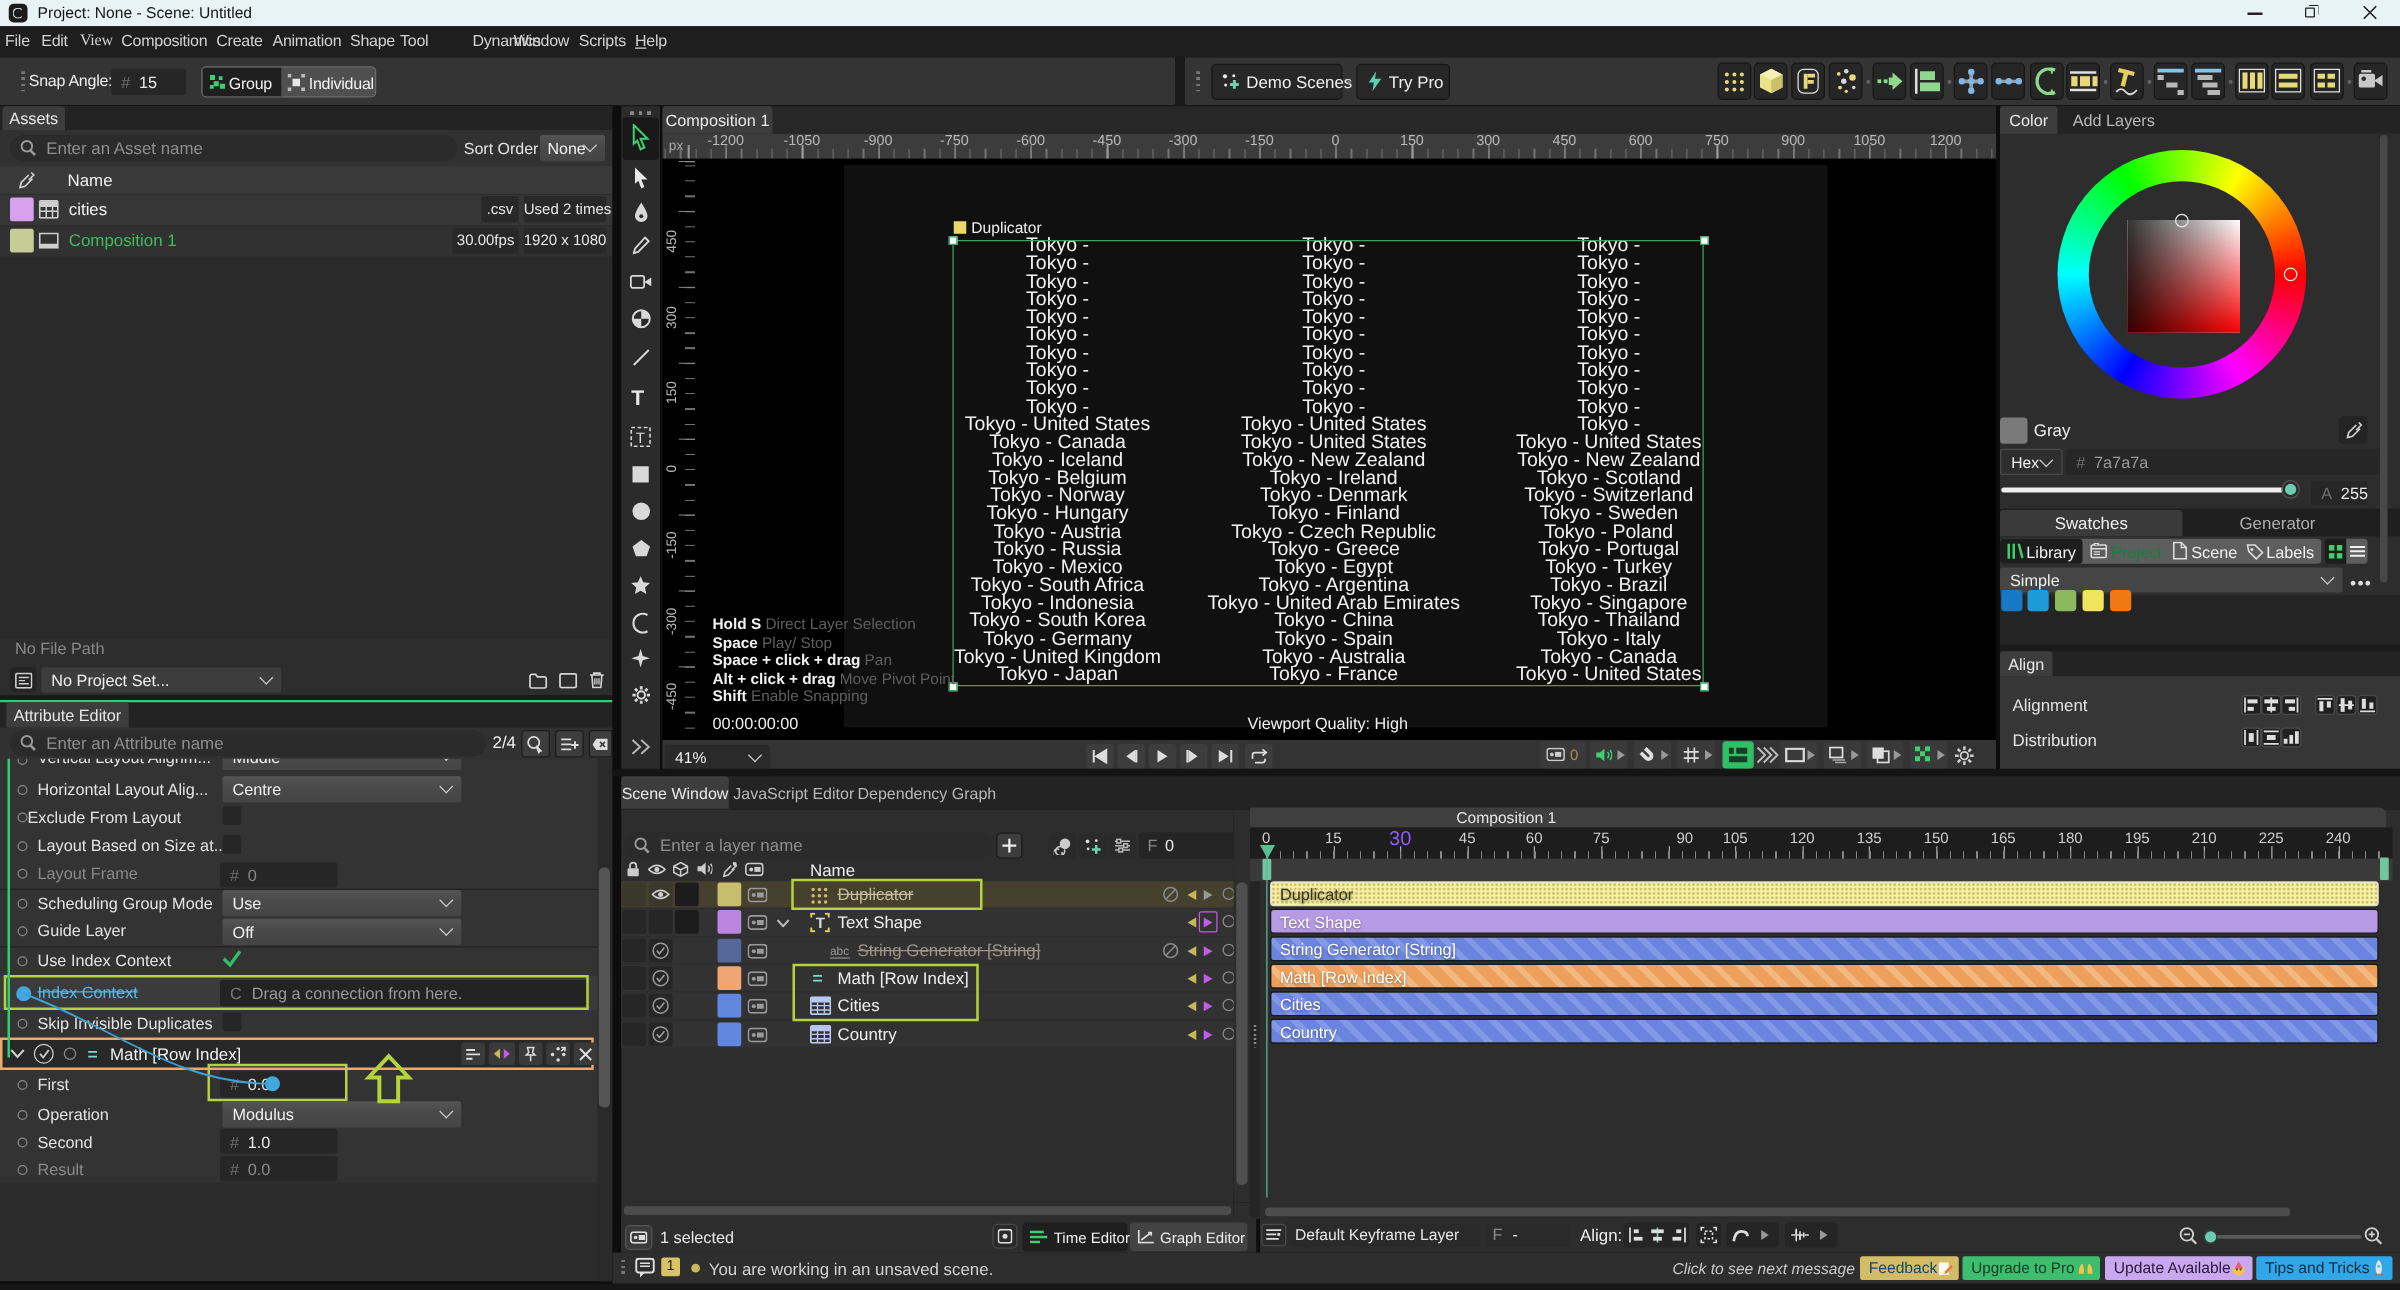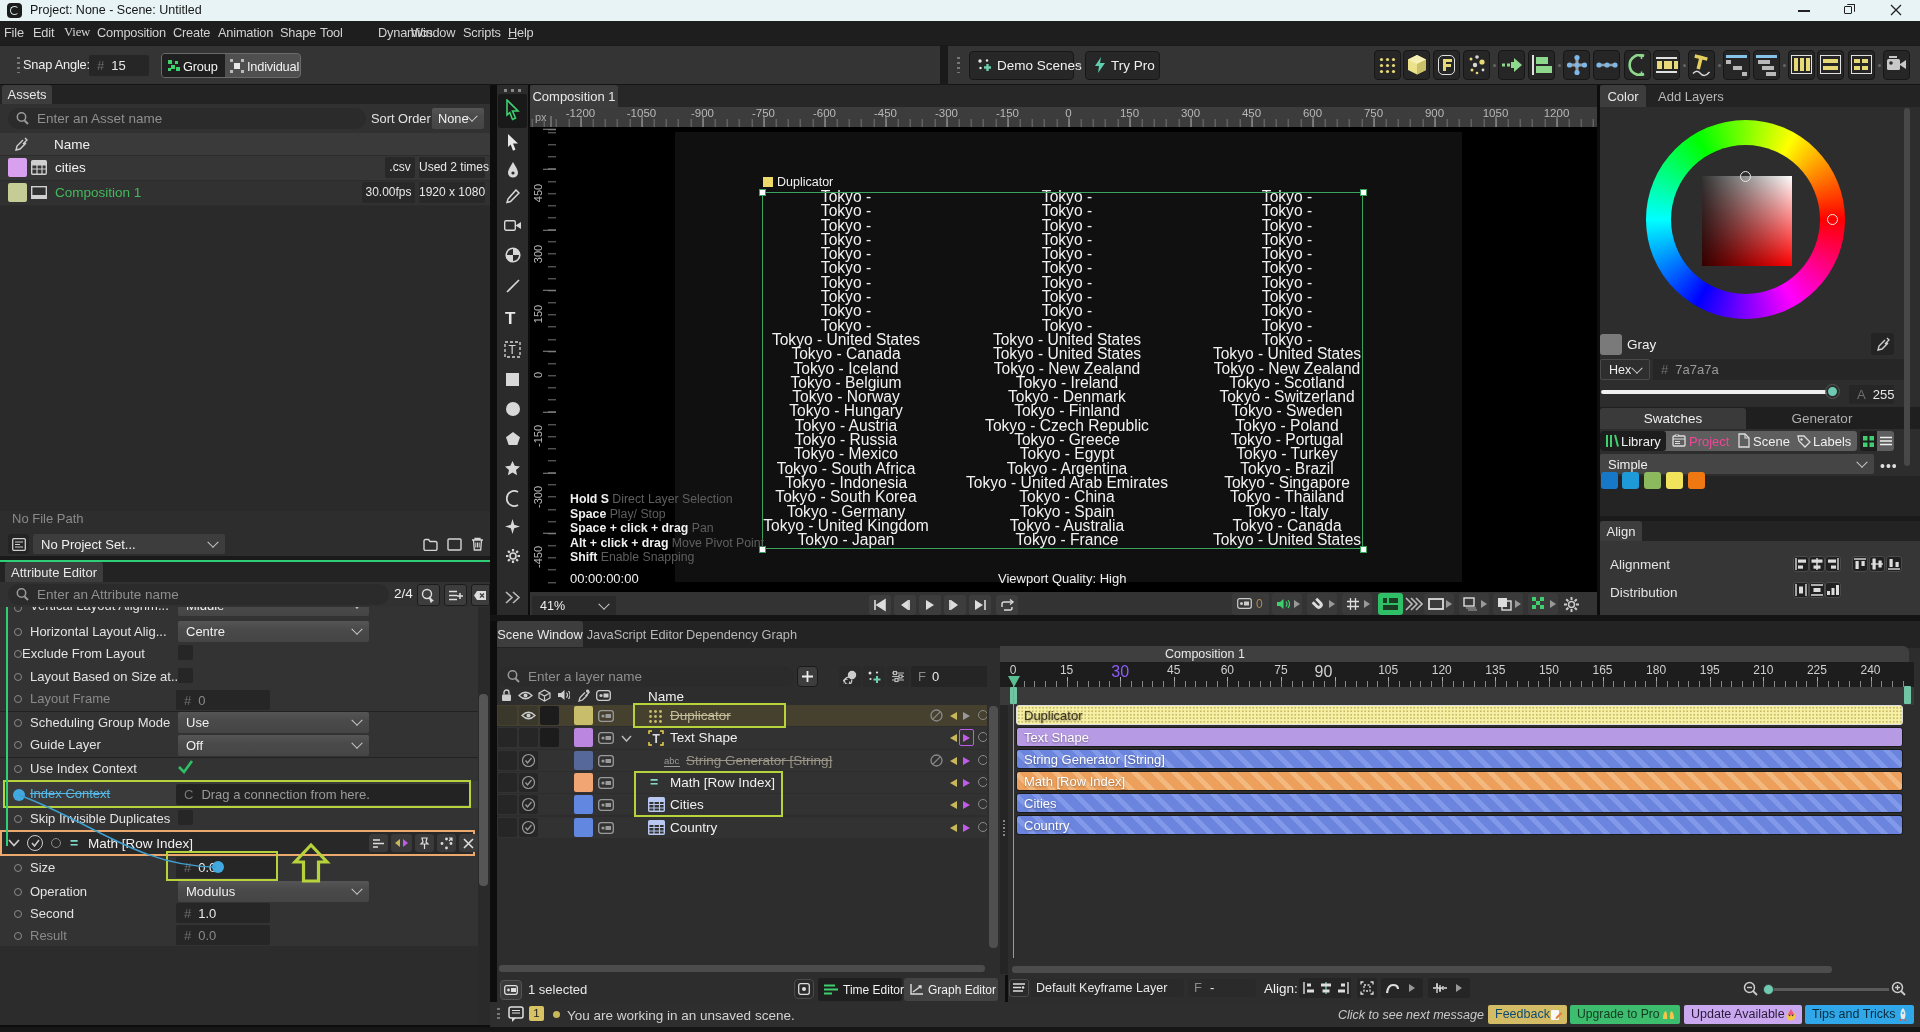--- a/index.html
+++ b/index.html
@@ -397,21 +397,21 @@
           <path d="M9 4 l3 -3 M12 4 v-3 h-3" stroke="#ddd" stroke-width="1.2" fill="none"></path>
         </svg>
       </div>
   <div class="ibtn" style="left:459px;top:834px;width:19px;height:18px;background:#3a3a3a;">
         <svg width="11" height="11">
           <path d="M1 1 L10 10 M10 1 L1 10" stroke="#ddd" stroke-width="1.6"></path>
         </svg>
       </div>
 
   <div class="circ" style="left:14px;top:864px;"></div>
-  <div class="lbl" style="left:30px;top:860px;">Size</div>
+  <div class="lbl" style="left:30px;top:860px;">First</div>
   <div class="inp" style="left:176px;top:857px;width:100px;height:21px;"><span class="h">#</span>0.0</div>
   <div class="a" style="left:212px;top:861px;width:12px;height:12px;background:#42a8e0;border-radius:50%;"></div>
   <div class="a" style="left:166px;top:851px;width:112px;height:30px;border:2.5px solid #b6d33c;"></div>
 
   <div class="circ" style="left:14px;top:888px;"></div>
   <div class="lbl" style="left:30px;top:884px;">Operation</div>
   <div class="dd" style="left:178px;top:881px;width:191px;height:21px;">Modulus</div>
 
   <div class="circ" style="left:14px;top:910px;"></div>
   <div class="lbl" style="left:30px;top:906px;">Second</div>
@@ -696,21 +696,21 @@
   <div class="a" style="left:1600px;top:431px;width:66px;height:20px;background:#1d1d1d;border-radius:3px;"></div>
   <svg class="a" style="left:1605px;top:434px;" width="14" height="14">
         <path d="M2 1 v12 M6 1 v12 M10 1 l3 11.5" stroke="#3fcf6e" stroke-width="2"></path>
       </svg>
   <div class="a" style="left:1621px;top:434px;color:#f0f0f0;font-size:13px;">Library</div>
   <svg class="a" style="left:1672px;top:434px;" width="14" height="14">
         <rect x="1" y="2" width="12" height="10" rx="1" fill="none" stroke="#ddd" stroke-width="1.3"></rect>
         <path d="M1 5 h12 M3.5 2 v-1 h3 v1" stroke="#ddd" stroke-width="1.2"></path>
         <path d="M3 7.5 h5 M3 9.5 h5" stroke="#ddd" stroke-width="1"></path>
       </svg>
-  <div class="a" style="left:1689px;top:434px;color:#ec4899;font-size:13px;">Project</div>
+  <div class="a" style="left:1689px;top:434px;color:#15803d;font-size:13px;">Project</div>
   <svg class="a" style="left:1738px;top:433px;" width="12" height="15">
         <path d="M1 1 h6 l4 4 v9 h-10 Z" fill="none" stroke="#ddd" stroke-width="1.3"></path>
         <path d="M7 1 v4 h4" fill="none" stroke="#ddd" stroke-width="1.1"></path>
       </svg>
   <div class="a" style="left:1753px;top:434px;color:#f0f0f0;font-size:13px;">Scene</div>
   <svg class="a" style="left:1797px;top:434px;" width="14" height="14">
         <path d="M1 2 h6 l6 6 -5 5 -6 -6 Z" fill="none" stroke="#ddd" stroke-width="1.3"></path>
         <circle cx="4.5" cy="5.5" r="1.2" fill="#ddd"></circle>
       </svg>
   <div class="a" style="left:1813px;top:434px;color:#f0f0f0;font-size:13px;">Labels</div>
@@ -1112,21 +1112,21 @@
       <div class="a" style="left:1046.595px;top:663px;width:40px;text-align:center;color:#d0d0d0;font-size:12px;">15</div>
       <div class="a" style="left:1066.595px;top:677px;width:1px;height:10px;background:#aaa;"></div>
       <div class="a" style="left:1100.19px;top:663px;width:40px;text-align:center;color:#8b5cf6;font-size:16px;">30</div>
       <div class="a" style="left:1120.19px;top:677px;width:1px;height:10px;background:#aaa;"></div>
       <div class="a" style="left:1153.785px;top:663px;width:40px;text-align:center;color:#d0d0d0;font-size:12px;">45</div>
       <div class="a" style="left:1173.785px;top:677px;width:1px;height:10px;background:#aaa;"></div>
       <div class="a" style="left:1207.38px;top:663px;width:40px;text-align:center;color:#d0d0d0;font-size:12px;">60</div>
       <div class="a" style="left:1227.38px;top:677px;width:1px;height:10px;background:#aaa;"></div>
       <div class="a" style="left:1260.975px;top:663px;width:40px;text-align:center;color:#d0d0d0;font-size:12px;">75</div>
       <div class="a" style="left:1280.975px;top:677px;width:1px;height:10px;background:#aaa;"></div>
-      <div class="a" style="left:1314.57px;top:663px;width:40px;text-align:left;color:#d0d0d0;font-size:16px;">90</div>
+      <div class="a" style="left:1314.57px;top:663px;width:40px;text-align:right;color:#d0d0d0;font-size:12px;">90</div>
       <div class="a" style="left:1334.57px;top:677px;width:1px;height:10px;background:#aaa;"></div>
       <div class="a" style="left:1368.165px;top:663px;width:40px;text-align:center;color:#d0d0d0;font-size:12px;">105</div>
       <div class="a" style="left:1388.165px;top:677px;width:1px;height:10px;background:#aaa;"></div>
       <div class="a" style="left:1421.76px;top:663px;width:40px;text-align:center;color:#d0d0d0;font-size:12px;">120</div>
       <div class="a" style="left:1441.76px;top:677px;width:1px;height:10px;background:#aaa;"></div>
       <div class="a" style="left:1475.355px;top:663px;width:40px;text-align:center;color:#d0d0d0;font-size:12px;">135</div>
       <div class="a" style="left:1495.355px;top:677px;width:1px;height:10px;background:#aaa;"></div>
       <div class="a" style="left:1528.95px;top:663px;width:40px;text-align:center;color:#d0d0d0;font-size:12px;">150</div>
       <div class="a" style="left:1548.95px;top:677px;width:1px;height:10px;background:#aaa;"></div>
       <div class="a" style="left:1582.545px;top:663px;width:40px;text-align:center;color:#d0d0d0;font-size:12px;">165</div>

